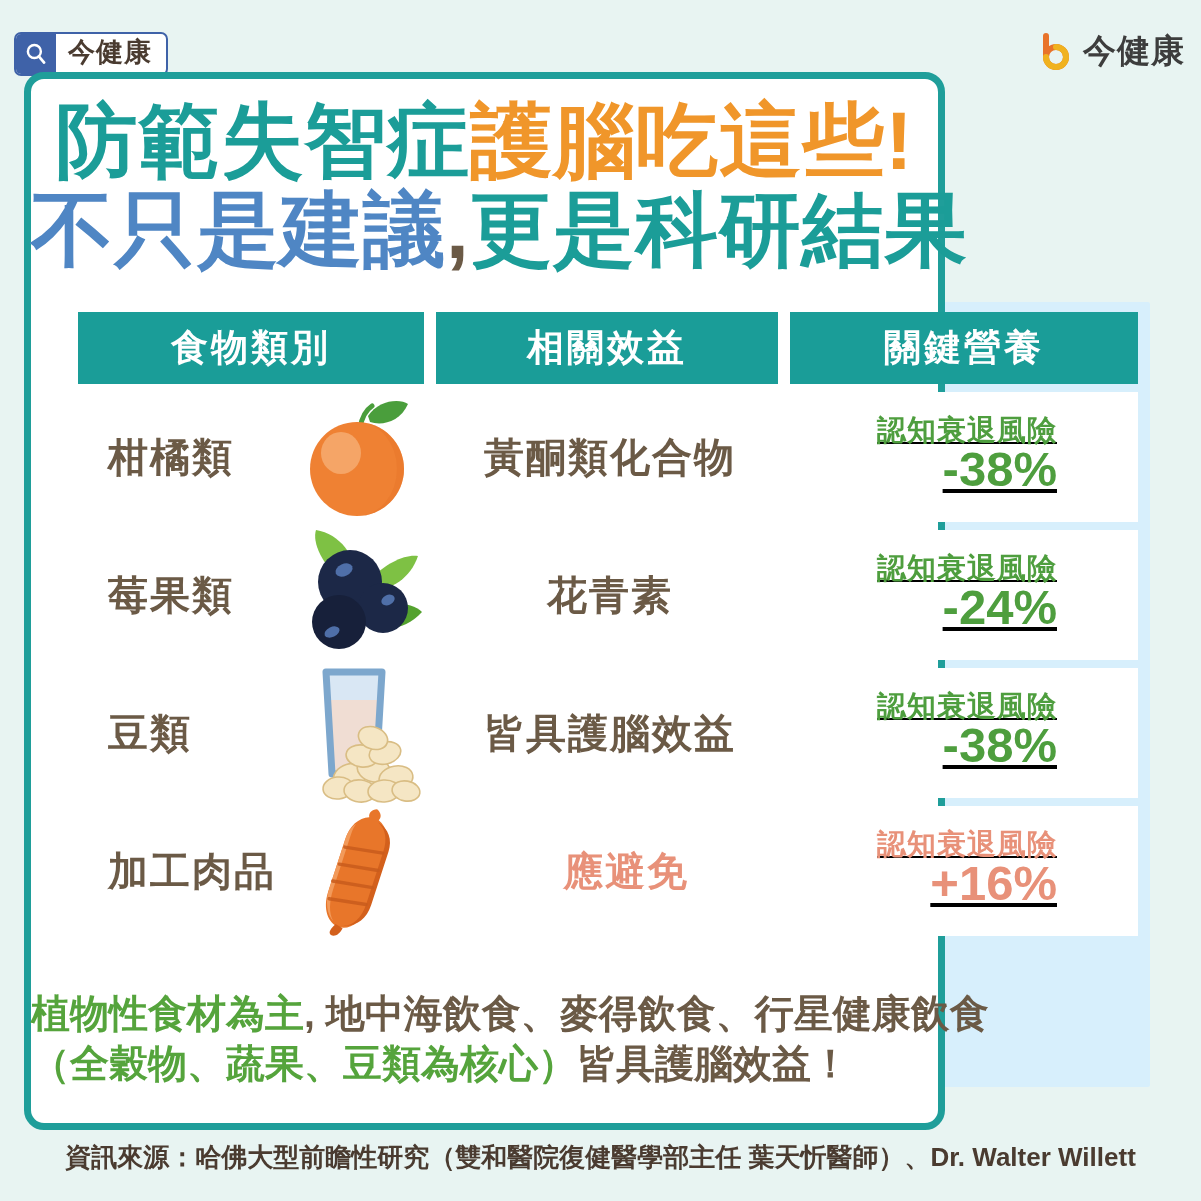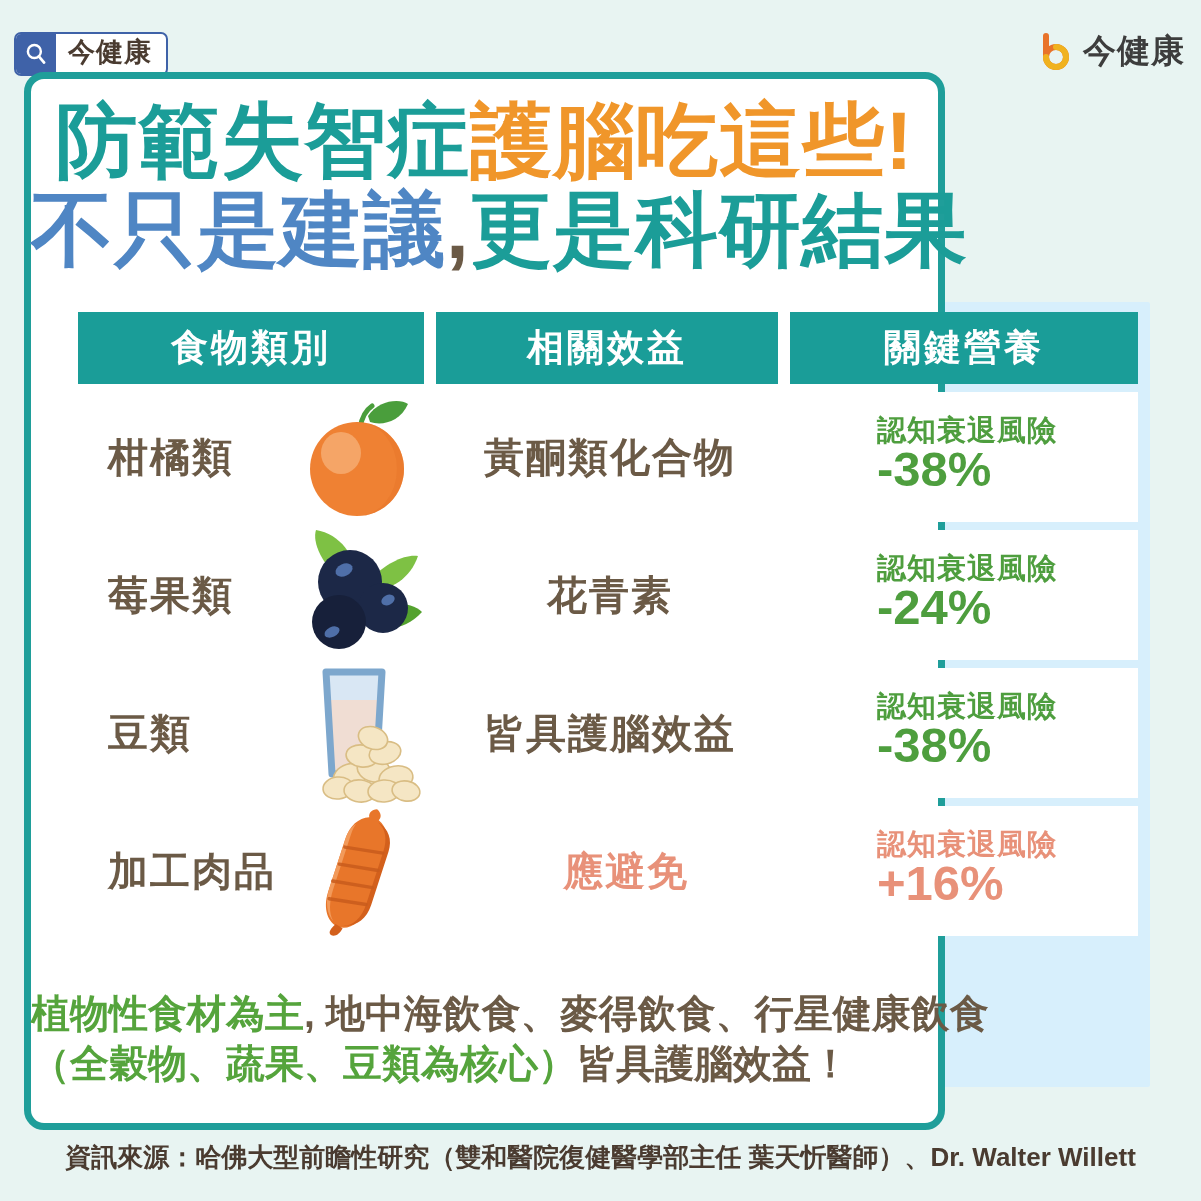--- a/index.html
+++ b/index.html
@@ -97,21 +97,21 @@
   }
   .food-label{
     font-size:40px;font-weight:700;color:#6b5a46;letter-spacing:2px;
     position:absolute;left:30px;top:50%;transform:translateY(-50%);
     white-space:nowrap;
   }
   .nutrient{
     font-size:40px;font-weight:700;color:#6b5a46;letter-spacing:2px;
   }
   .nutrient.avoid{color:#e89179;margin-left:32px;}
-  .benefit{text-align:left;line-height:1.05;padding-bottom:4px;}
+  .benefit{text-align:right;line-height:1.05;padding-bottom:4px;text-decoration:underline;}
   .benefit .lbl{
     font-size:29px;font-weight:700;letter-spacing:1px;display:block;
   }
   .benefit .val{
     font-size:49px;font-weight:700;letter-spacing:0px;display:block;
     margin-top:-1px;
   }
   .good{color:#4e9e3e;}
   .bad{color:#e89179;}
 

